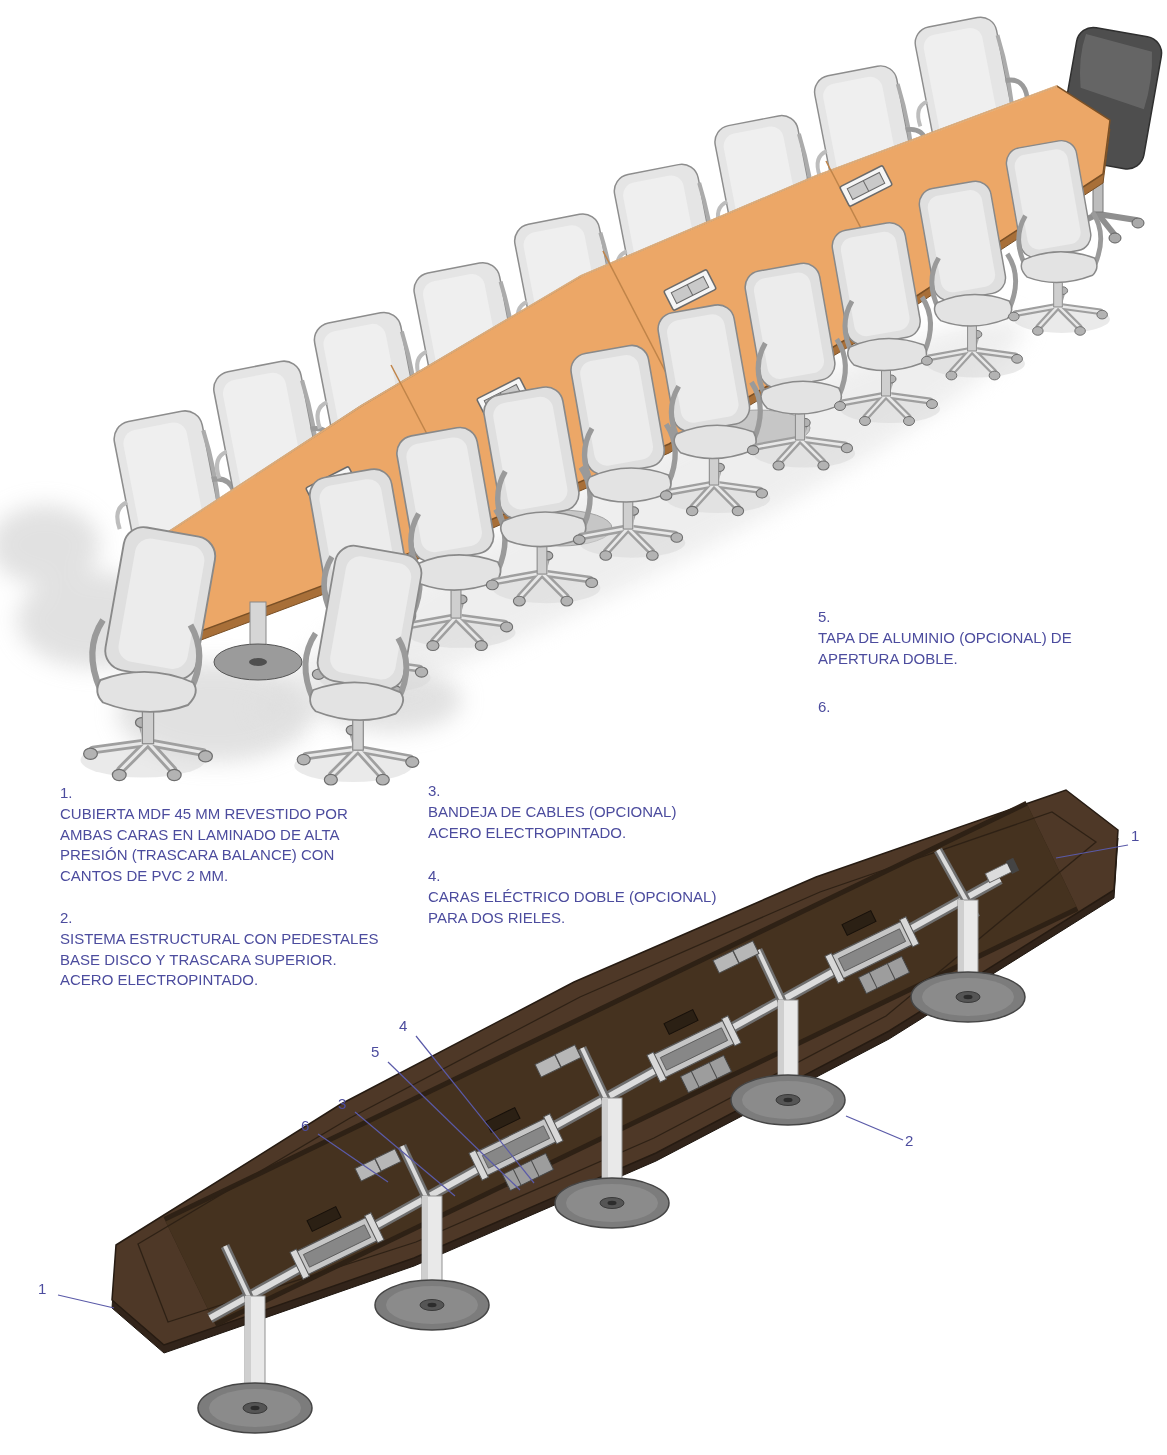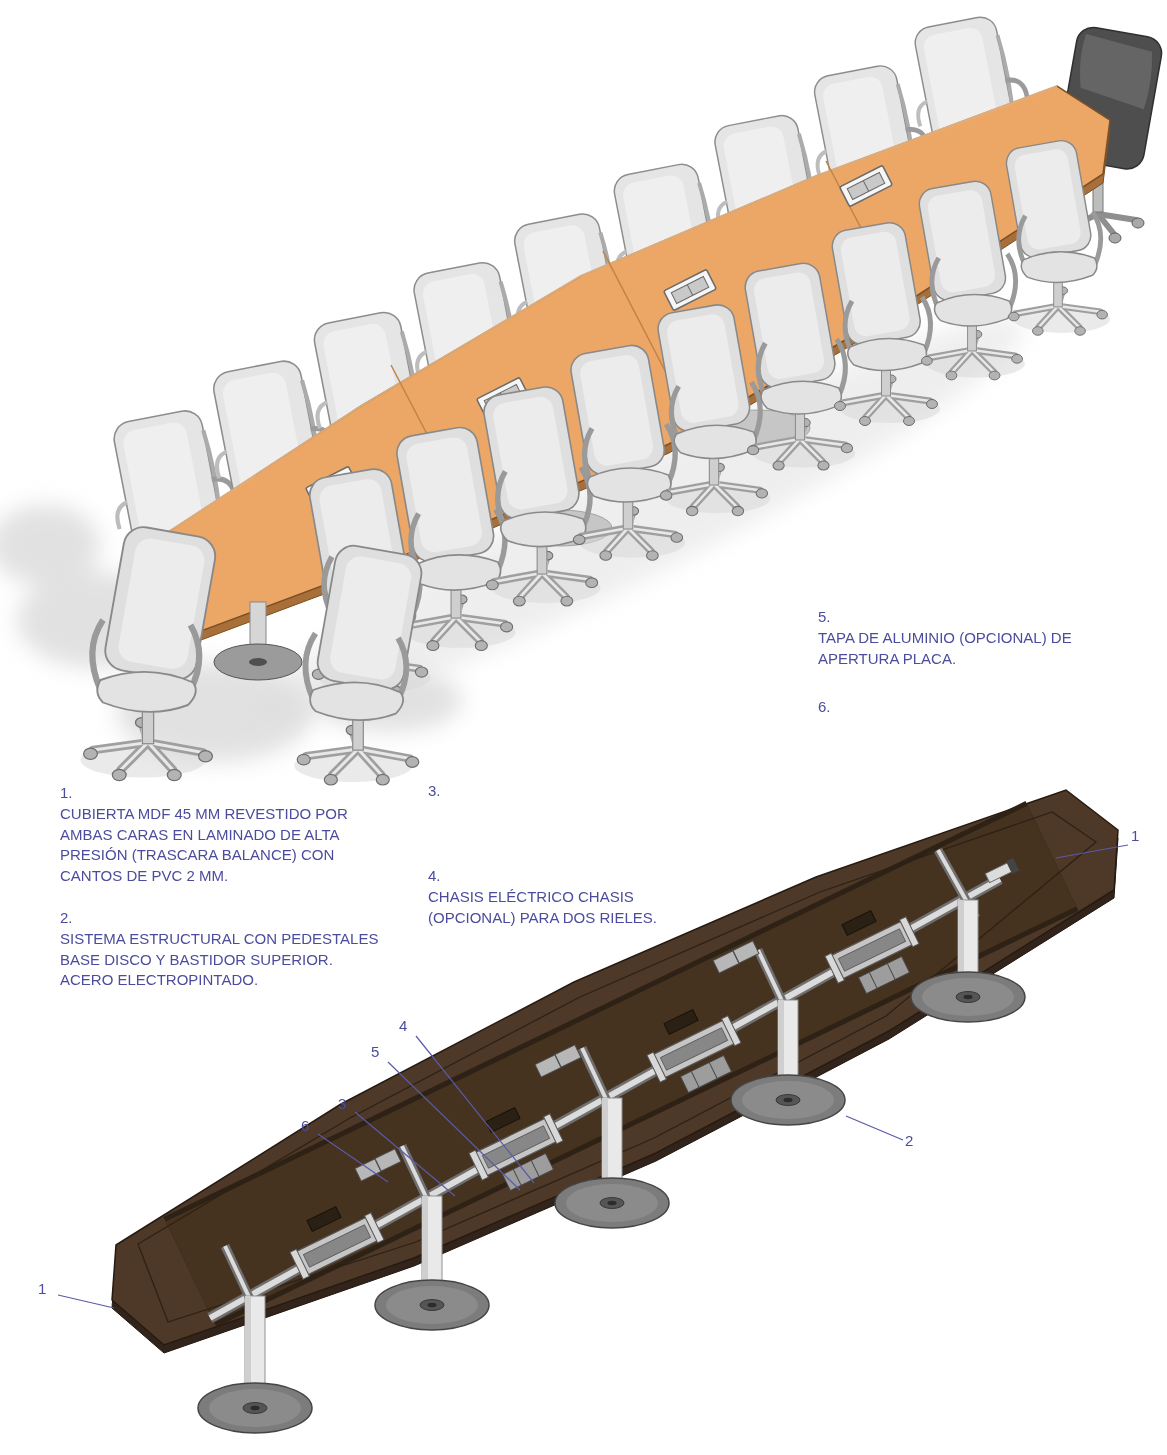--- a/index.html
+++ b/index.html
@@ -297,39 +297,40 @@
       <line x1="388" y1="1062" x2="520" y2="1190"></line>
       <line x1="355" y1="1112" x2="455" y2="1196"></line>
       <line x1="318" y1="1134" x2="388" y2="1182"></line>
       <line x1="58" y1="1295" x2="114" y2="1308"></line>
     </g>
   </g>
 </svg>
 
 <div class="note" style="left:818px;top:607px;width:262px;">
   <div class="nnum">5.</div>
-  <div class="ntext">TAPA DE ALUMINIO (OPCIONAL) DE APERTURA PLACA.</div>
+  <div class="ntext">TAPA DE ALUMINIO (OPCIONAL) DE APERTURA DOBLE.</div>
 </div>
 <div class="note" style="left:818px;top:697px;width:330px;">
   <div class="nnum">6.</div>
 </div>
 <div class="note" style="left:60px;top:783px;width:312px;">
   <div class="nnum">1.</div>
   <div class="ntext">CUBIERTA MDF 45 MM REVESTIDO POR AMBAS CARAS EN LAMINADO DE ALTA PRESIÓN (TRASCARA BALANCE) CON CANTOS DE PVC 2 MM.</div>
 </div>
 <div class="note" style="left:60px;top:908px;width:322px;">
   <div class="nnum">2.</div>
-  <div class="ntext">SISTEMA ESTRUCTURAL CON PEDESTALES BASE DISCO Y BASTIDOR SUPERIOR. ACERO ELECTROPINTADO.</div>
+  <div class="ntext">SISTEMA ESTRUCTURAL CON PEDESTALES BASE DISCO Y TRASCARA SUPERIOR. ACERO ELECTROPINTADO.</div>
 </div>
 <div class="note" style="left:428px;top:781px;width:300px;">
   <div class="nnum">3.</div>
+  <div class="ntext">BANDEJA DE CABLES (OPCIONAL) ACERO ELECTROPINTADO.</div>
 </div>
 <div class="note" style="left:428px;top:866px;width:292px;">
   <div class="nnum">4.</div>
-  <div class="ntext">CHASIS ELÉCTRICO CHASIS (OPCIONAL) PARA DOS RIELES.</div>
+  <div class="ntext">CARAS ELÉCTRICO DOBLE (OPCIONAL) PARA DOS RIELES.</div>
 </div>
 
 <div class="callout" style="left:1131px;top:827px;">1</div>
 <div class="callout" style="left:905px;top:1132px;">2</div>
 <div class="callout" style="left:399px;top:1017px;">4</div>
 <div class="callout" style="left:371px;top:1043px;">5</div>
 <div class="callout" style="left:338px;top:1095px;">3</div>
 <div class="callout" style="left:301px;top:1117px;">6</div>
 <div class="callout" style="left:38px;top:1280px;">1</div>
 

